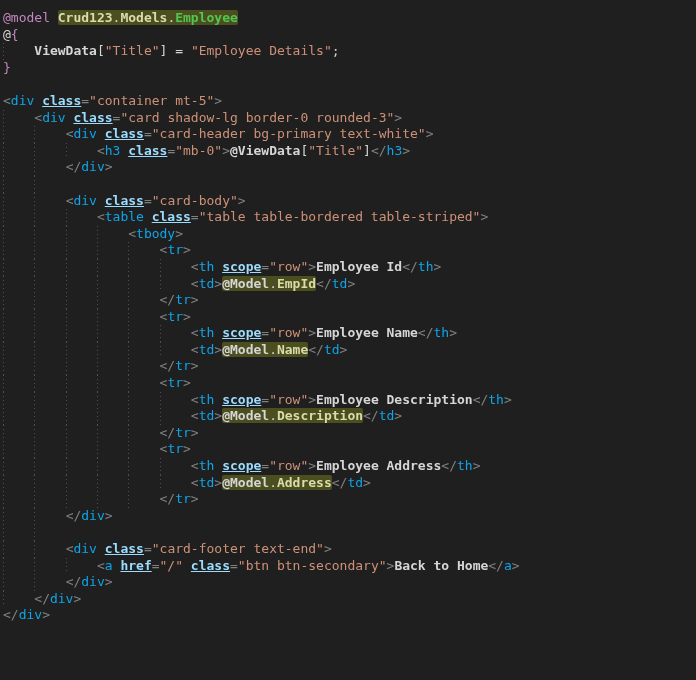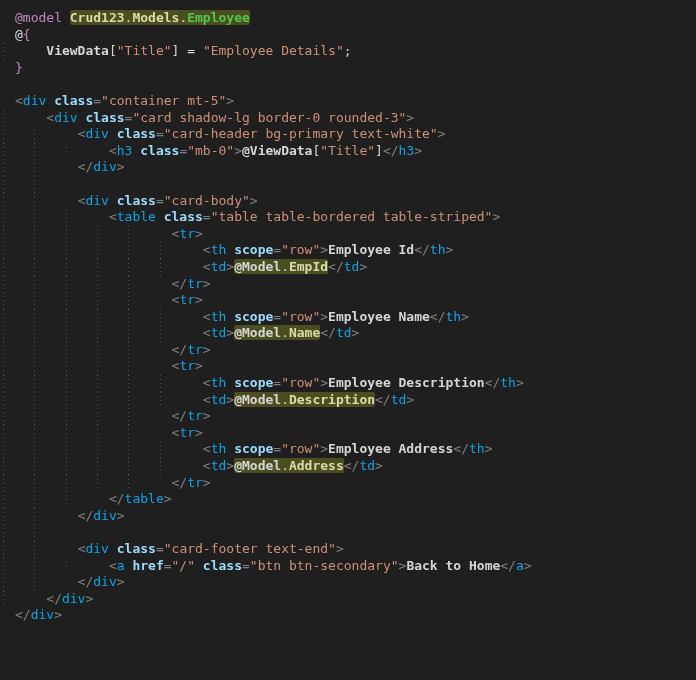--- a/index.html
+++ b/index.html
@@ -1,26 +1,26 @@
 <!DOCTYPE html>
 <html><head>
 <meta charset="utf-8">
 <style>
   html,body{margin:0;padding:0;background:#1f1f1f;}
   body{width:696px;height:680px;overflow:hidden;font-family:"DejaVu Sans Mono","Liberation Mono",monospace;}
   #editor{position:relative;width:696px;height:680px;padding-top:10px;box-sizing:border-box;
           font-size:13px;line-height:16.6px;}
-  .line{position:relative;height:16.6px;white-space:pre;padding-left:15px;color:#d6d6d6;}
+  .line{position:relative;height:16.6px;white-space:pre;padding-left:3px;color:#d6d6d6;}
   .g{position:absolute;top:0;bottom:0;width:1px;
      background:repeating-linear-gradient(to bottom,#505050 0 1px,transparent 1px 4px);}
   
   .w{color:#d6d6d6;}
   .p{color:#808080;}
   .t{color:#0ea5e9;}
-  .a{color:#9cdcfe;font-weight:bold;}
+  .a{color:#9cdcfe;font-weight:bold;text-decoration:underline;}
   .s{color:#ce9178;}
   .x{color:#d6d6d6;font-weight:bold;}
   .k{color:#c586c0;}
   .n{color:#dcdcaa;font-weight:bold;}
   .c{color:#50c850;font-weight:bold;}
   .i{color:#d6d6d6;font-weight:bold;margin-top:38px;}
   .l{color:#d6d6d6;}
   .y{color:#dcdcaa;font-weight:bold;}
   .hl{background:#4b4e1f;border-radius:2px;}
 </style>
@@ -34,37 +34,37 @@
     <div class="line"><span class="k">}</span></div>
     <div class="line"></div>
     <div class="line"><span class="p">&lt;</span><span class="t">div</span><span class="l"> </span><span class="a">class</span><span class="p">=</span><span class="s">"container mt-5"</span><span class="p">&gt;</span></div>
     <div class="line"><i class="g" style="left: calc(0ch + 3px);"></i><span class="w">    </span><span class="p">&lt;</span><span class="t">div</span><span class="l"> </span><span class="a">class</span><span class="p">=</span><span class="s">"card shadow-lg border-0 rounded-3"</span><span class="p">&gt;</span></div>
     <div class="line"><i class="g" style="left: calc(0ch + 3px);"></i><i class="g" style="left: calc(4ch + 3px);"></i><span class="w">        </span><span class="p">&lt;</span><span class="t">div</span><span class="l"> </span><span class="a">class</span><span class="p">=</span><span class="s">"card-header bg-primary text-white"</span><span class="p">&gt;</span></div>
     <div class="line"><i class="g" style="left: calc(0ch + 3px);"></i><i class="g" style="left: calc(4ch + 3px);"></i><i class="g" style="left: calc(8ch + 3px);"></i><span class="w">            </span><span class="p">&lt;</span><span class="t">h3</span><span class="l"> </span><span class="a">class</span><span class="p">=</span><span class="s">"mb-0"</span><span class="p">&gt;</span><span class="i">@ViewData</span><span class="l">[</span><span class="s">"Title"</span><span class="l">]</span><span class="p">&lt;/</span><span class="t">h3</span><span class="p">&gt;</span></div>
     <div class="line"><i class="g" style="left: calc(0ch + 3px);"></i><i class="g" style="left: calc(4ch + 3px);"></i><span class="w">        </span><span class="p">&lt;/</span><span class="t">div</span><span class="p">&gt;</span></div>
     <div class="line"><i class="g" style="left: calc(0ch + 3px);"></i><i class="g" style="left: calc(4ch + 3px);"></i></div>
     <div class="line"><i class="g" style="left: calc(0ch + 3px);"></i><i class="g" style="left: calc(4ch + 3px);"></i><span class="w">        </span><span class="p">&lt;</span><span class="t">div</span><span class="l"> </span><span class="a">class</span><span class="p">=</span><span class="s">"card-body"</span><span class="p">&gt;</span></div>
     <div class="line"><i class="g" style="left: calc(0ch + 3px);"></i><i class="g" style="left: calc(4ch + 3px);"></i><i class="g" style="left: calc(8ch + 3px);"></i><span class="w">            </span><span class="p">&lt;</span><span class="t">table</span><span class="l"> </span><span class="a">class</span><span class="p">=</span><span class="s">"table table-bordered table-striped"</span><span class="p">&gt;</span></div>
+    <div class="line"><i class="g" style="left: calc(0ch + 3px);"></i><i class="g" style="left: calc(4ch + 3px);"></i><i class="g" style="left: calc(8ch + 3px);"></i><i class="g" style="left: calc(12ch + 3px);"></i><span class="w">                </span><span class="p">&lt;</span><span class="t">tbody</span><span class="p">&gt;</span></div>
     <div class="line"><i class="g" style="left: calc(0ch + 3px);"></i><i class="g" style="left: calc(4ch + 3px);"></i><i class="g" style="left: calc(8ch + 3px);"></i><i class="g" style="left: calc(12ch + 3px);"></i><i class="g" style="left: calc(16ch + 3px);"></i><span class="w">                    </span><span class="p">&lt;</span><span class="t">tr</span><span class="p">&gt;</span></div>
     <div class="line"><i class="g" style="left: calc(0ch + 3px);"></i><i class="g" style="left: calc(4ch + 3px);"></i><i class="g" style="left: calc(8ch + 3px);"></i><i class="g" style="left: calc(12ch + 3px);"></i><i class="g" style="left: calc(16ch + 3px);"></i><i class="g" style="left: calc(20ch + 3px);"></i><span class="w">                        </span><span class="p">&lt;</span><span class="t">th</span><span class="l"> </span><span class="a">scope</span><span class="p">=</span><span class="s">"row"</span><span class="p">&gt;</span><span class="x">Employee Id</span><span class="p">&lt;/</span><span class="t">th</span><span class="p">&gt;</span></div>
     <div class="line"><i class="g" style="left: calc(0ch + 3px);"></i><i class="g" style="left: calc(4ch + 3px);"></i><i class="g" style="left: calc(8ch + 3px);"></i><i class="g" style="left: calc(12ch + 3px);"></i><i class="g" style="left: calc(16ch + 3px);"></i><i class="g" style="left: calc(20ch + 3px);"></i><span class="w">                        </span><span class="p">&lt;</span><span class="t">td</span><span class="p">&gt;</span><span class="hl"><span class="i">@Model</span><span class="l">.</span><span class="y">EmpId</span></span><span class="p">&lt;/</span><span class="t">td</span><span class="p">&gt;</span></div>
     <div class="line"><i class="g" style="left: calc(0ch + 3px);"></i><i class="g" style="left: calc(4ch + 3px);"></i><i class="g" style="left: calc(8ch + 3px);"></i><i class="g" style="left: calc(12ch + 3px);"></i><i class="g" style="left: calc(16ch + 3px);"></i><span class="w">                    </span><span class="p">&lt;/</span><span class="t">tr</span><span class="p">&gt;</span></div>
     <div class="line"><i class="g" style="left: calc(0ch + 3px);"></i><i class="g" style="left: calc(4ch + 3px);"></i><i class="g" style="left: calc(8ch + 3px);"></i><i class="g" style="left: calc(12ch + 3px);"></i><i class="g" style="left: calc(16ch + 3px);"></i><span class="w">                    </span><span class="p">&lt;</span><span class="t">tr</span><span class="p">&gt;</span></div>
     <div class="line"><i class="g" style="left: calc(0ch + 3px);"></i><i class="g" style="left: calc(4ch + 3px);"></i><i class="g" style="left: calc(8ch + 3px);"></i><i class="g" style="left: calc(12ch + 3px);"></i><i class="g" style="left: calc(16ch + 3px);"></i><i class="g" style="left: calc(20ch + 3px);"></i><span class="w">                        </span><span class="p">&lt;</span><span class="t">th</span><span class="l"> </span><span class="a">scope</span><span class="p">=</span><span class="s">"row"</span><span class="p">&gt;</span><span class="x">Employee Name</span><span class="p">&lt;/</span><span class="t">th</span><span class="p">&gt;</span></div>
     <div class="line"><i class="g" style="left: calc(0ch + 3px);"></i><i class="g" style="left: calc(4ch + 3px);"></i><i class="g" style="left: calc(8ch + 3px);"></i><i class="g" style="left: calc(12ch + 3px);"></i><i class="g" style="left: calc(16ch + 3px);"></i><i class="g" style="left: calc(20ch + 3px);"></i><span class="w">                        </span><span class="p">&lt;</span><span class="t">td</span><span class="p">&gt;</span><span class="hl"><span class="i">@Model</span><span class="l">.</span><span class="y">Name</span></span><span class="p">&lt;/</span><span class="t">td</span><span class="p">&gt;</span></div>
     <div class="line"><i class="g" style="left: calc(0ch + 3px);"></i><i class="g" style="left: calc(4ch + 3px);"></i><i class="g" style="left: calc(8ch + 3px);"></i><i class="g" style="left: calc(12ch + 3px);"></i><i class="g" style="left: calc(16ch + 3px);"></i><span class="w">                    </span><span class="p">&lt;/</span><span class="t">tr</span><span class="p">&gt;</span></div>
     <div class="line"><i class="g" style="left: calc(0ch + 3px);"></i><i class="g" style="left: calc(4ch + 3px);"></i><i class="g" style="left: calc(8ch + 3px);"></i><i class="g" style="left: calc(12ch + 3px);"></i><i class="g" style="left: calc(16ch + 3px);"></i><span class="w">                    </span><span class="p">&lt;</span><span class="t">tr</span><span class="p">&gt;</span></div>
     <div class="line"><i class="g" style="left: calc(0ch + 3px);"></i><i class="g" style="left: calc(4ch + 3px);"></i><i class="g" style="left: calc(8ch + 3px);"></i><i class="g" style="left: calc(12ch + 3px);"></i><i class="g" style="left: calc(16ch + 3px);"></i><i class="g" style="left: calc(20ch + 3px);"></i><span class="w">                        </span><span class="p">&lt;</span><span class="t">th</span><span class="l"> </span><span class="a">scope</span><span class="p">=</span><span class="s">"row"</span><span class="p">&gt;</span><span class="x">Employee Description</span><span class="p">&lt;/</span><span class="t">th</span><span class="p">&gt;</span></div>
     <div class="line"><i class="g" style="left: calc(0ch + 3px);"></i><i class="g" style="left: calc(4ch + 3px);"></i><i class="g" style="left: calc(8ch + 3px);"></i><i class="g" style="left: calc(12ch + 3px);"></i><i class="g" style="left: calc(16ch + 3px);"></i><i class="g" style="left: calc(20ch + 3px);"></i><span class="w">                        </span><span class="p">&lt;</span><span class="t">td</span><span class="p">&gt;</span><span class="hl"><span class="i">@Model</span><span class="l">.</span><span class="y">Description</span></span><span class="p">&lt;/</span><span class="t">td</span><span class="p">&gt;</span></div>
     <div class="line"><i class="g" style="left: calc(0ch + 3px);"></i><i class="g" style="left: calc(4ch + 3px);"></i><i class="g" style="left: calc(8ch + 3px);"></i><i class="g" style="left: calc(12ch + 3px);"></i><i class="g" style="left: calc(16ch + 3px);"></i><span class="w">                    </span><span class="p">&lt;/</span><span class="t">tr</span><span class="p">&gt;</span></div>
     <div class="line"><i class="g" style="left: calc(0ch + 3px);"></i><i class="g" style="left: calc(4ch + 3px);"></i><i class="g" style="left: calc(8ch + 3px);"></i><i class="g" style="left: calc(12ch + 3px);"></i><i class="g" style="left: calc(16ch + 3px);"></i><span class="w">                    </span><span class="p">&lt;</span><span class="t">tr</span><span class="p">&gt;</span></div>
     <div class="line"><i class="g" style="left: calc(0ch + 3px);"></i><i class="g" style="left: calc(4ch + 3px);"></i><i class="g" style="left: calc(8ch + 3px);"></i><i class="g" style="left: calc(12ch + 3px);"></i><i class="g" style="left: calc(16ch + 3px);"></i><i class="g" style="left: calc(20ch + 3px);"></i><span class="w">                        </span><span class="p">&lt;</span><span class="t">th</span><span class="l"> </span><span class="a">scope</span><span class="p">=</span><span class="s">"row"</span><span class="p">&gt;</span><span class="x">Employee Address</span><span class="p">&lt;/</span><span class="t">th</span><span class="p">&gt;</span></div>
     <div class="line"><i class="g" style="left: calc(0ch + 3px);"></i><i class="g" style="left: calc(4ch + 3px);"></i><i class="g" style="left: calc(8ch + 3px);"></i><i class="g" style="left: calc(12ch + 3px);"></i><i class="g" style="left: calc(16ch + 3px);"></i><i class="g" style="left: calc(20ch + 3px);"></i><span class="w">                        </span><span class="p">&lt;</span><span class="t">td</span><span class="p">&gt;</span><span class="hl"><span class="i">@Model</span><span class="l">.</span><span class="y">Address</span></span><span class="p">&lt;/</span><span class="t">td</span><span class="p">&gt;</span></div>
     <div class="line"><i class="g" style="left: calc(0ch + 3px);"></i><i class="g" style="left: calc(4ch + 3px);"></i><i class="g" style="left: calc(8ch + 3px);"></i><i class="g" style="left: calc(12ch + 3px);"></i><i class="g" style="left: calc(16ch + 3px);"></i><span class="w">                    </span><span class="p">&lt;/</span><span class="t">tr</span><span class="p">&gt;</span></div>
-    <div class="line"><i class="g" style="left: calc(0ch + 3px);"></i><i class="g" style="left: calc(4ch + 3px);"></i><i class="g" style="left: calc(8ch + 3px);"></i><span class="w">            </span><span class="p">&lt;/</span><span class="t">table</span><span class="p">&gt;</span></div>
     <div class="line"><i class="g" style="left: calc(0ch + 3px);"></i><i class="g" style="left: calc(4ch + 3px);"></i><span class="w">        </span><span class="p">&lt;/</span><span class="t">div</span><span class="p">&gt;</span></div>
     <div class="line"><i class="g" style="left: calc(0ch + 3px);"></i><i class="g" style="left: calc(4ch + 3px);"></i></div>
     <div class="line"><i class="g" style="left: calc(0ch + 3px);"></i><i class="g" style="left: calc(4ch + 3px);"></i><span class="w">        </span><span class="p">&lt;</span><span class="t">div</span><span class="l"> </span><span class="a">class</span><span class="p">=</span><span class="s">"card-footer text-end"</span><span class="p">&gt;</span></div>
     <div class="line"><i class="g" style="left: calc(0ch + 3px);"></i><i class="g" style="left: calc(4ch + 3px);"></i><i class="g" style="left: calc(8ch + 3px);"></i><span class="w">            </span><span class="p">&lt;</span><span class="t">a</span><span class="l"> </span><span class="a">href</span><span class="p">=</span><span class="s">"/"</span><span class="l"> </span><span class="a">class</span><span class="p">=</span><span class="s">"btn btn-secondary"</span><span class="p">&gt;</span><span class="x">Back to Home</span><span class="p">&lt;/</span><span class="t">a</span><span class="p">&gt;</span></div>
     <div class="line"><i class="g" style="left: calc(0ch + 3px);"></i><i class="g" style="left: calc(4ch + 3px);"></i><span class="w">        </span><span class="p">&lt;/</span><span class="t">div</span><span class="p">&gt;</span></div>
     <div class="line"><i class="g" style="left: calc(0ch + 3px);"></i><span class="w">    </span><span class="p">&lt;/</span><span class="t">div</span><span class="p">&gt;</span></div>
     <div class="line"><span class="p">&lt;/</span><span class="t">div</span><span class="p">&gt;</span></div>
   </div>
 
 </body></html>

